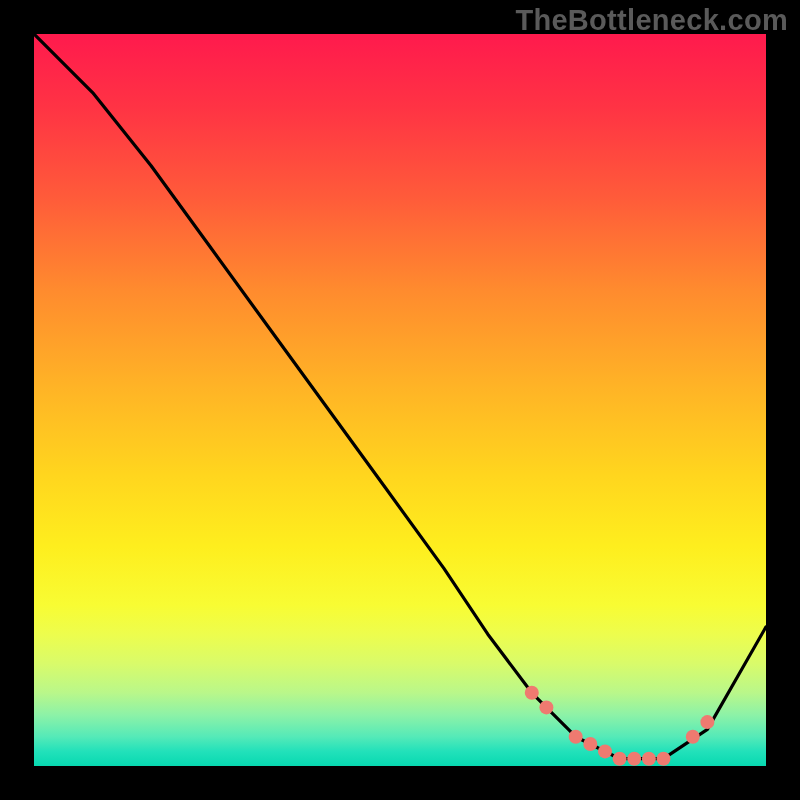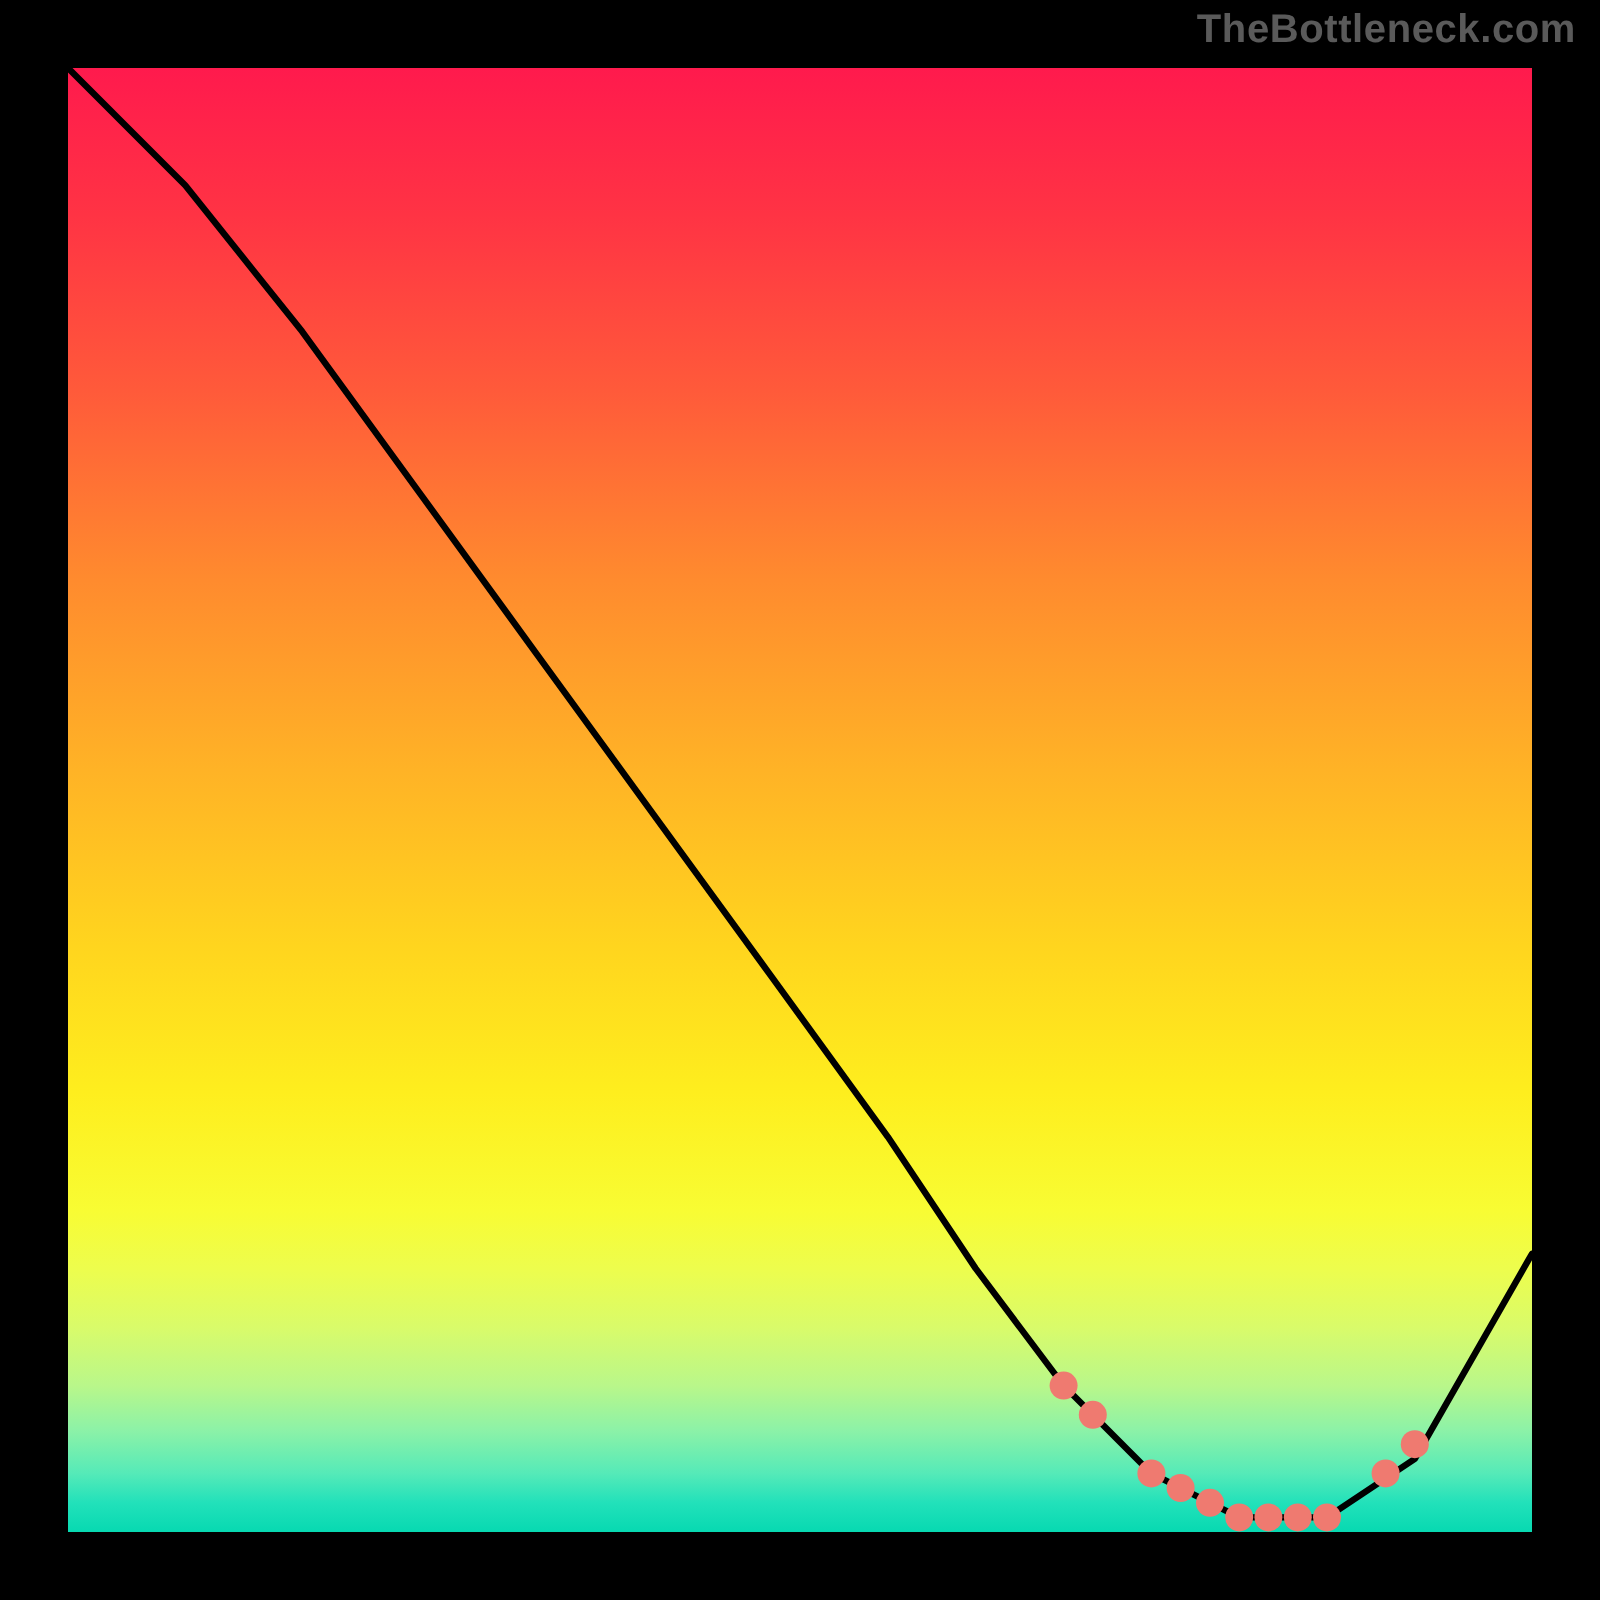--- a/index.html
+++ b/index.html
@@ -15,21 +15,21 @@
     position: relative;
     width: 800px;
     height: 800px;
     background: #000;
   }
   .watermark {
     position: absolute;
     top: 4px;
     right: 12px;
     color: #5a5a5a;
-    font-size: 20px;
+    font-size: 29px;
     font-weight: 600;
     letter-spacing: 0.3px;
     z-index: 10;
   }
   .plot-area {
     position: absolute;
     left: 34px;
     top: 34px;
     width: 732px;
     height: 732px;

